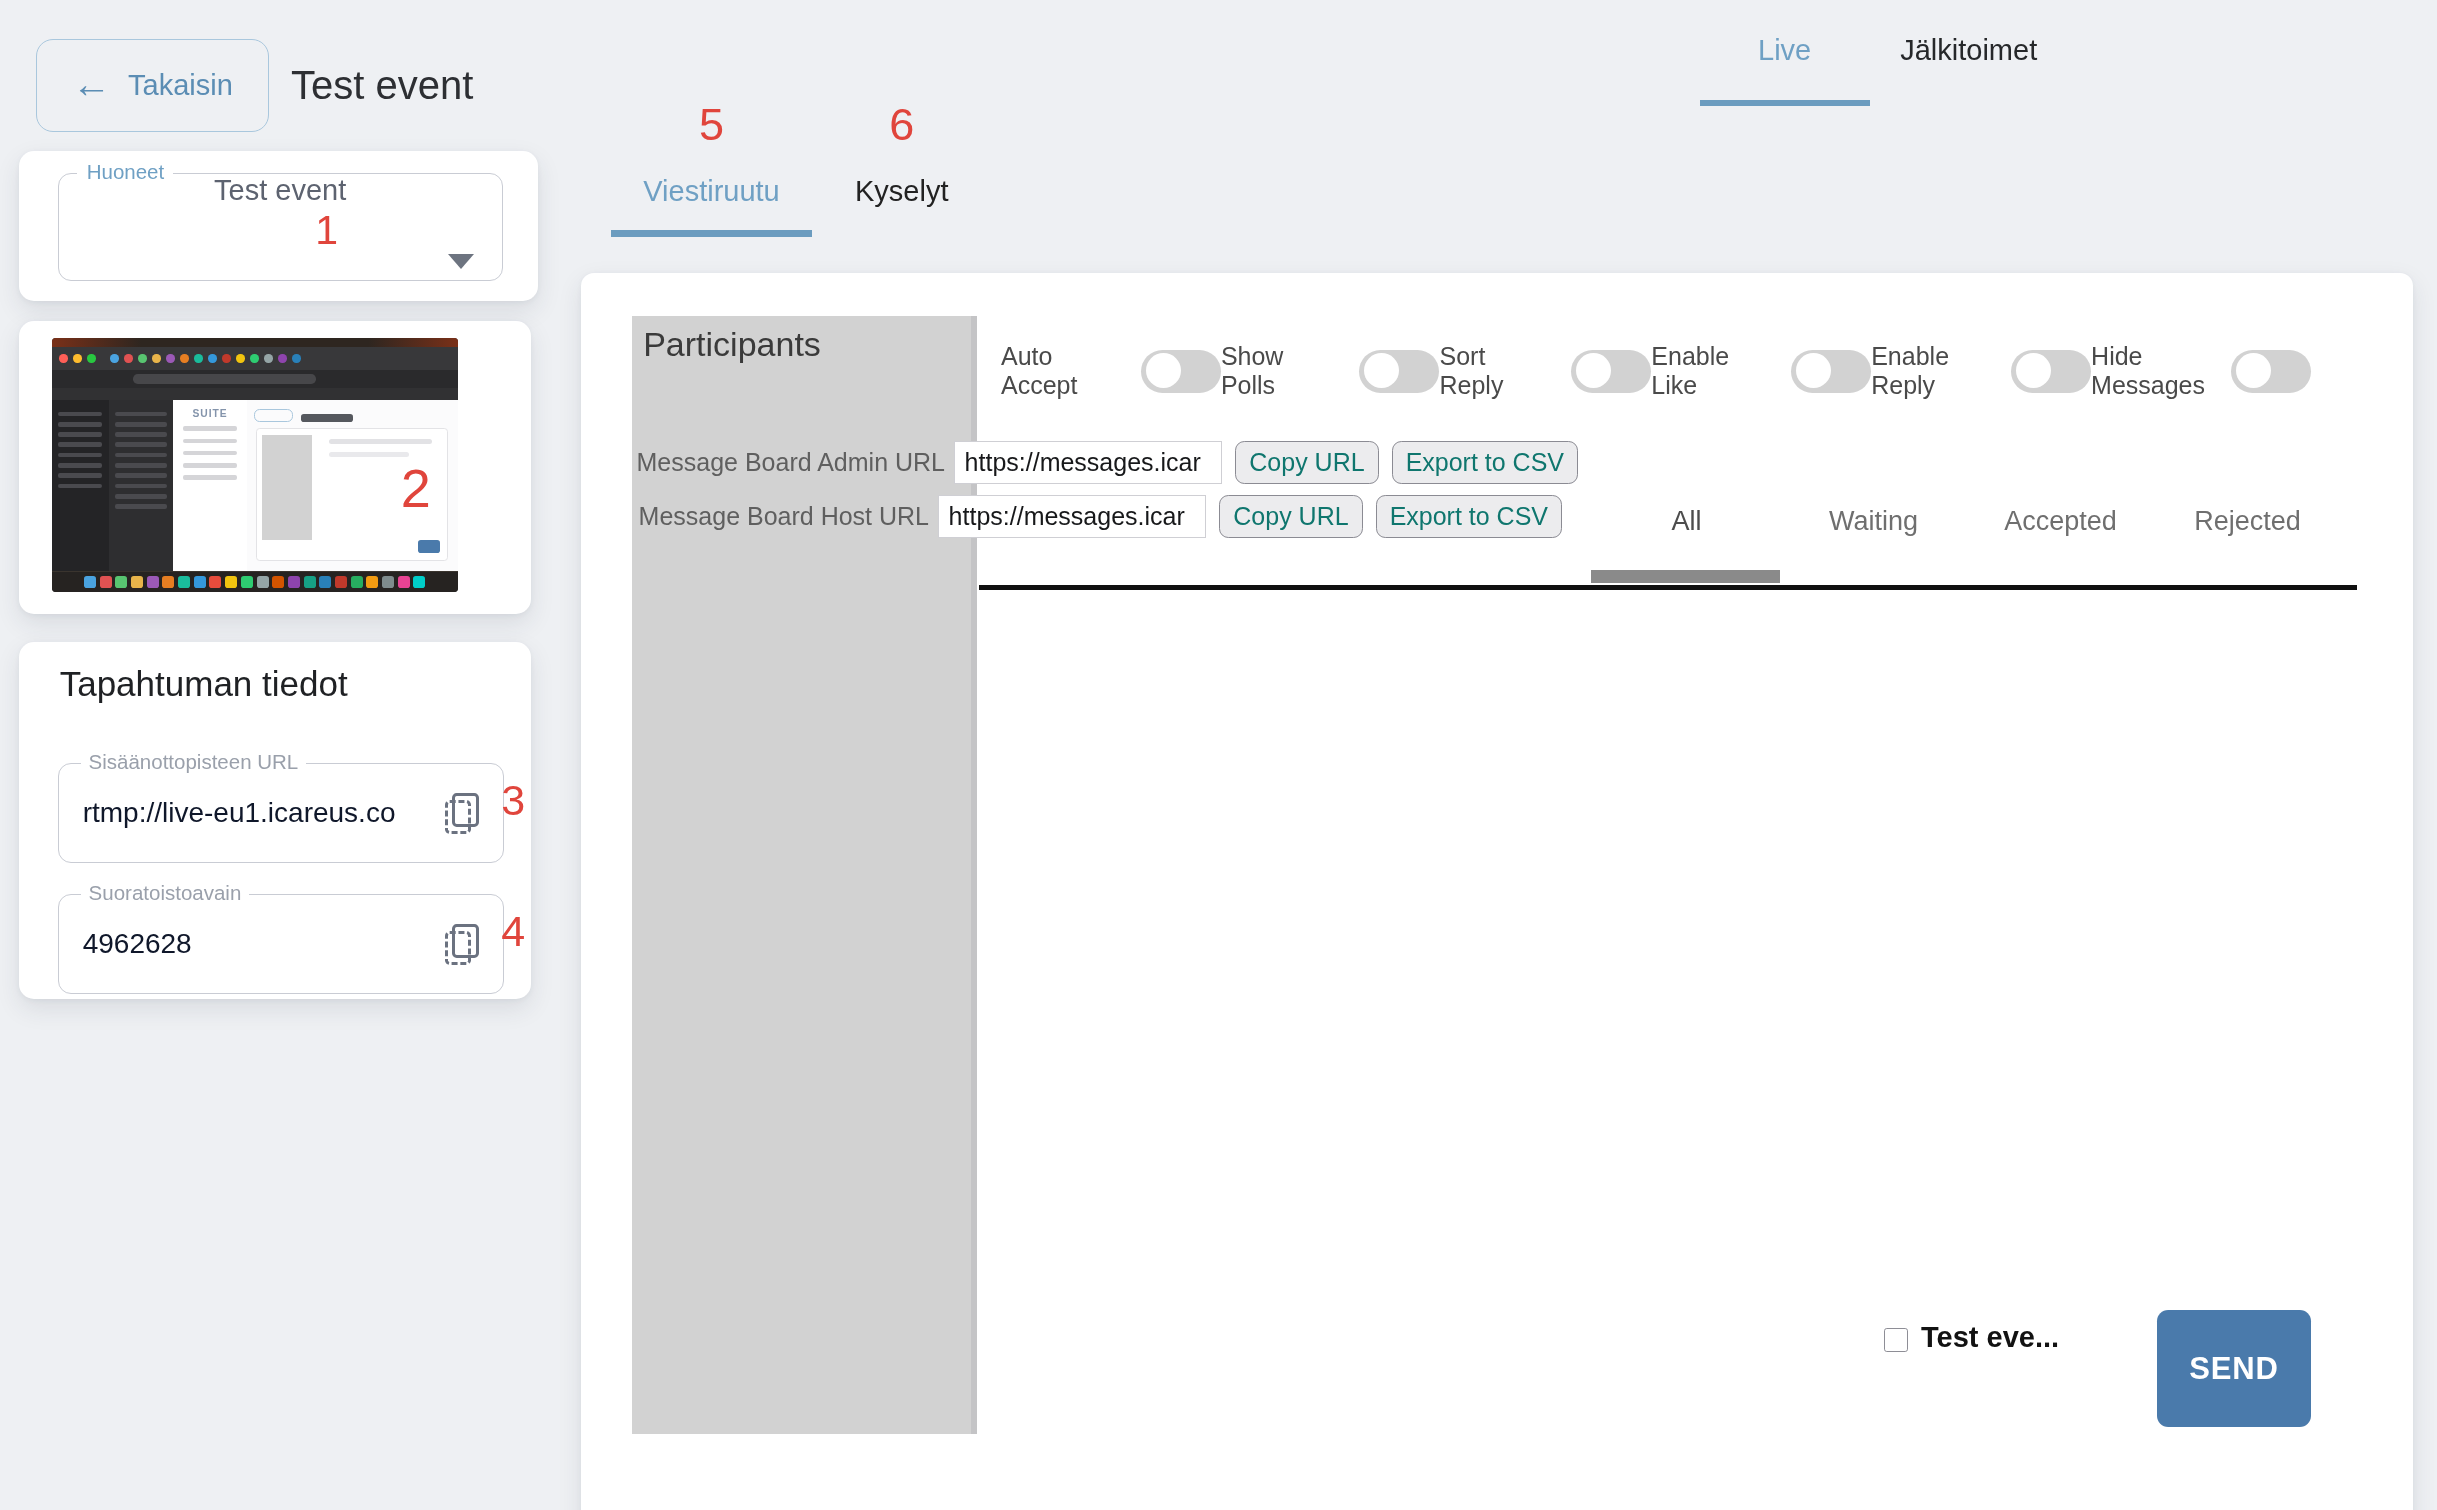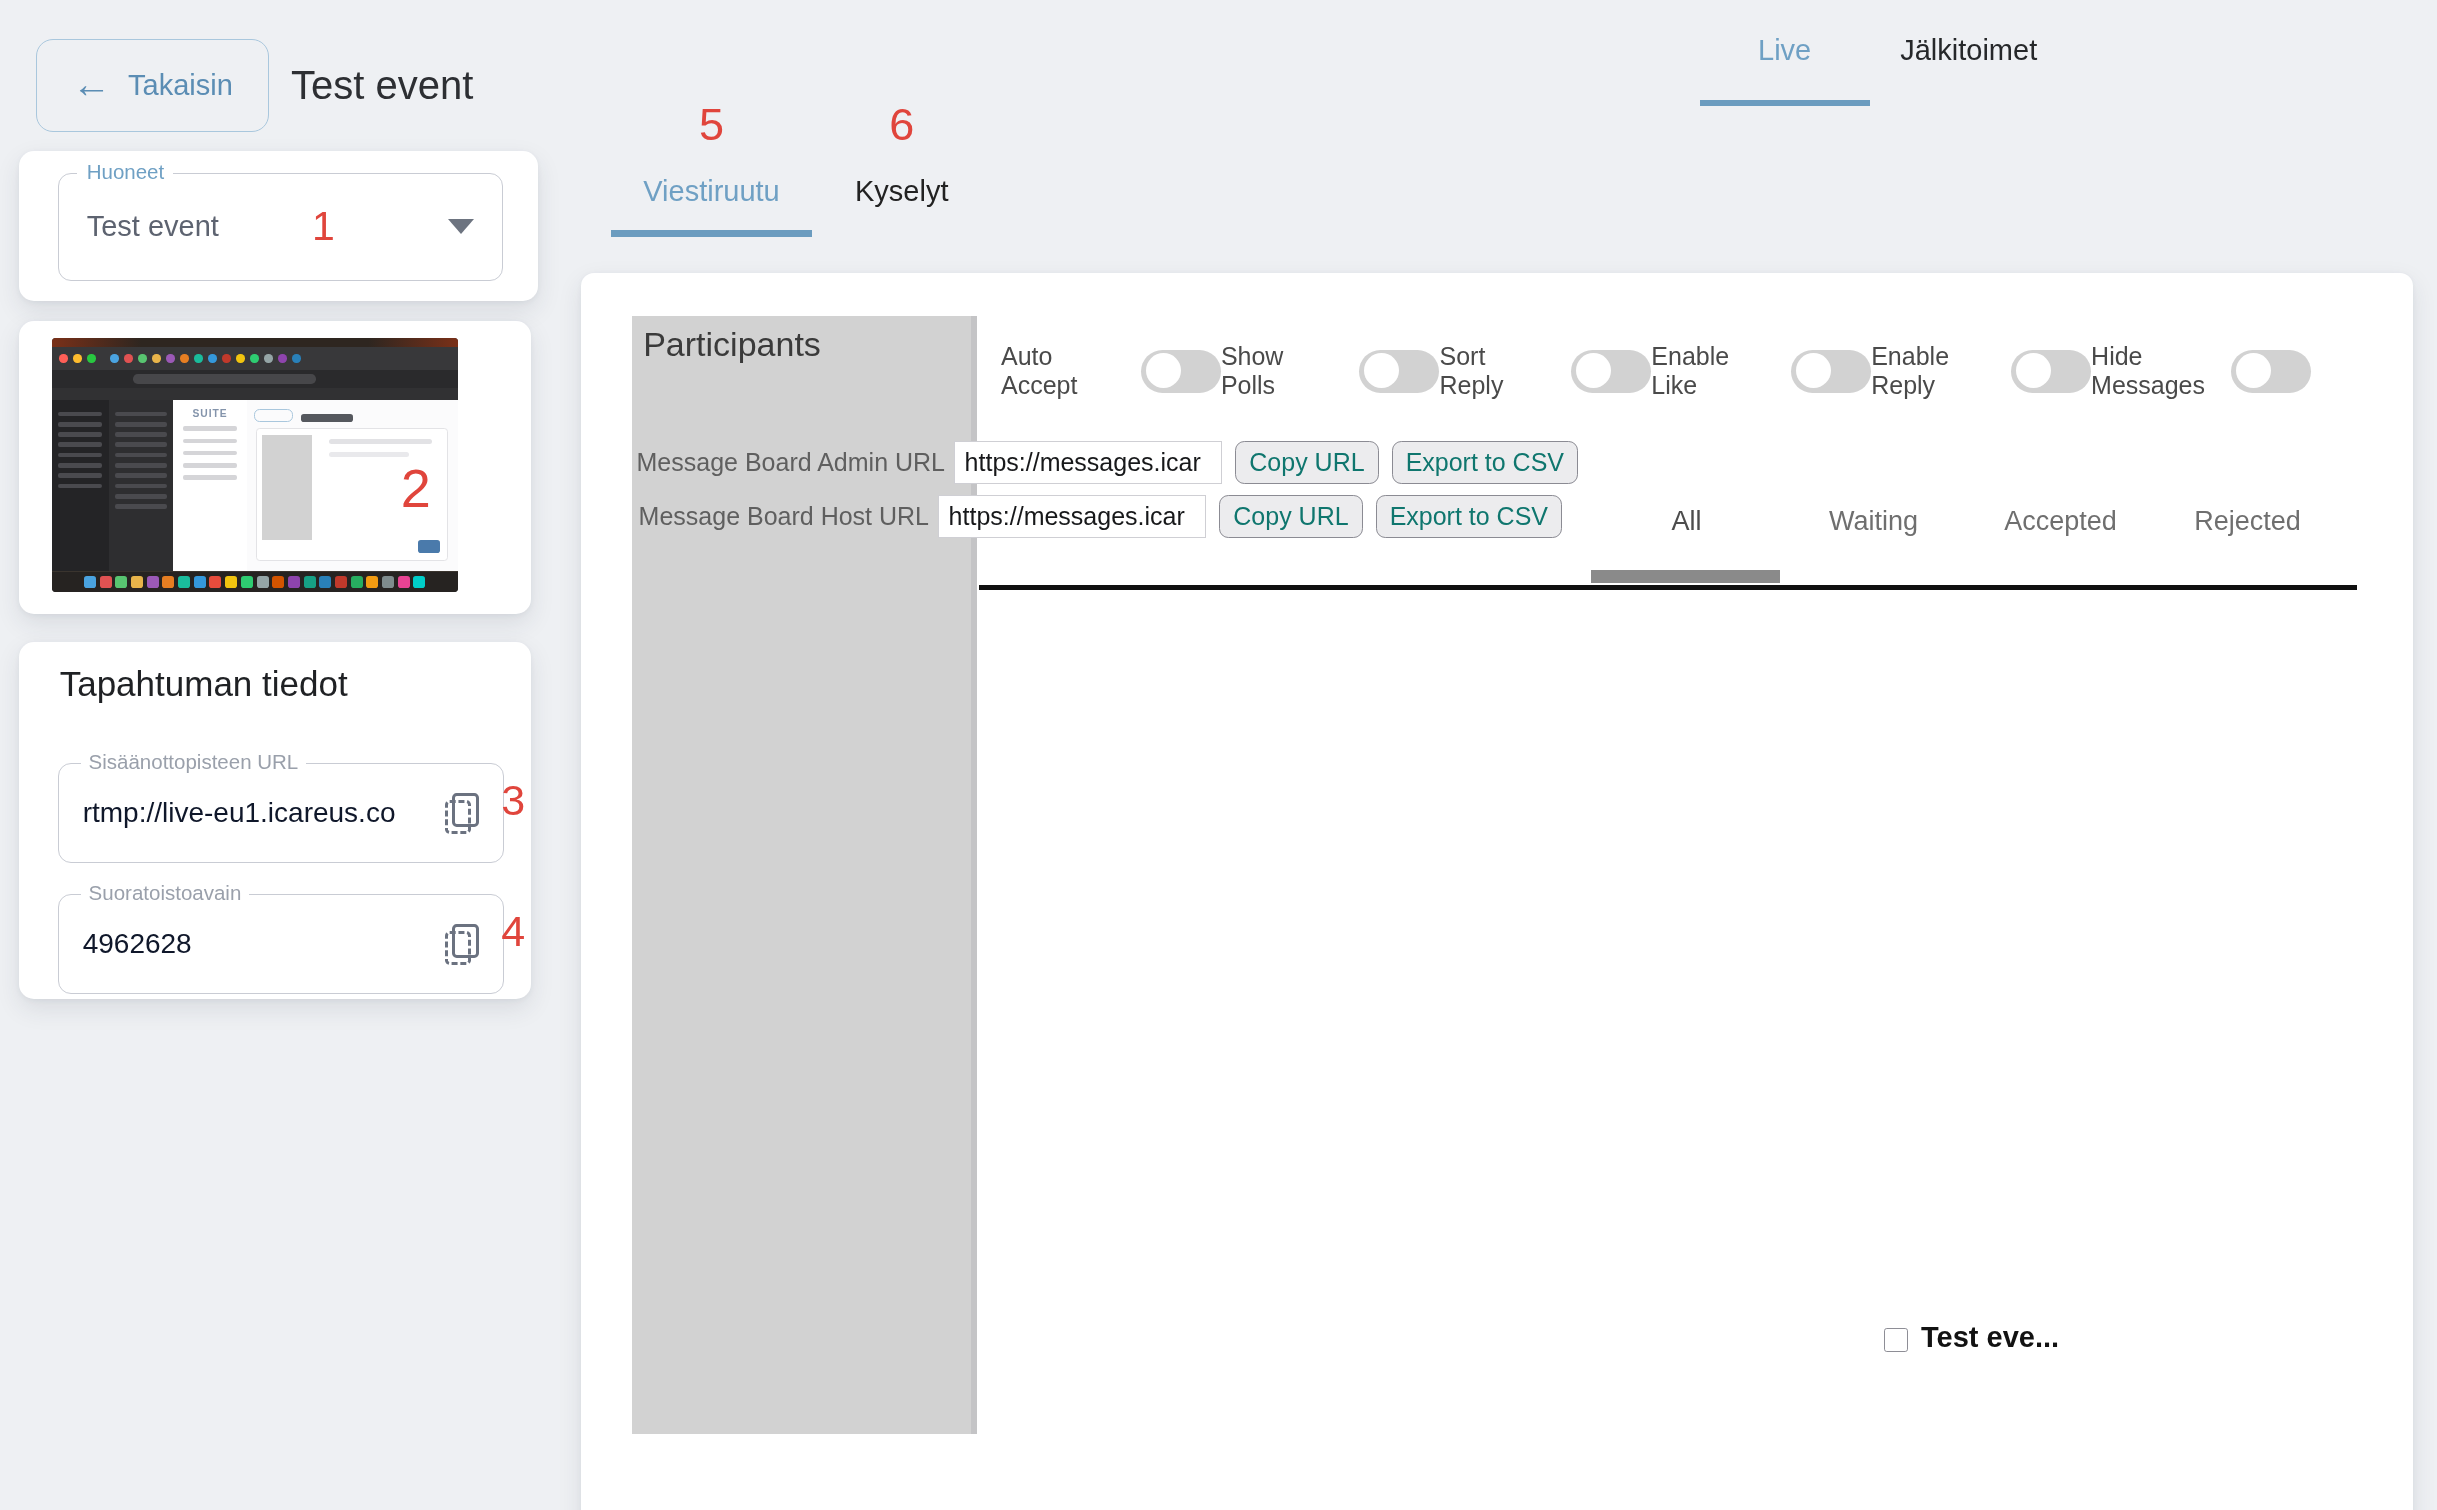--- a/index.html
+++ b/index.html
@@ -18,21 +18,21 @@
               font-size:40px;color:#2d2f33;}
   .top-tabs{position:absolute;left:1758px;top:34px;display:flex;gap:89px;}
   .top-tab{font-size:29px;color:#26282a;padding-bottom:39px;position:relative;cursor:pointer;white-space:nowrap;}
   .top-tab.active{color:#6fa0c4;}
   .top-tab.active::after{content:"";position:absolute;left:50%;transform:translateX(-50%);
                          bottom:0;width:170px;height:6.5px;background:#6b9cbf;}
 
   
   .room-card{left:18.7px;top:151px;width:519px;height:150px;}
   .fieldset{position:absolute;border:1.9px solid #c9ccd4;border-radius:13px;box-sizing:border-box;}
-  .room-card .fieldset{left:39px;right:35px;top:22.4px;bottom:20.5px;display:flex;align-items:center;padding:0 28px;}
+  .room-card .fieldset{left:39px;right:35px;top:22.4px;bottom:20.5px;display:flex;align-items:center;padding:0 28px;flex-direction:column;}
   .fieldset-label{position:absolute;top:-14px;left:18.7px;background:#fff;padding:0 9.3px;
                   font-size:20.5px;color:#6fa0c4;white-space:nowrap;}
   .room-value{font-size:29px;color:#5d6370;}
   .annotation{color:#e0453c;font-weight:500;}
   .room-card .annotation{font-size:41px;margin-left:93px;}
   .caret{margin-left:auto;width:0;height:0;border-left:13px solid transparent;
          border-right:13px solid transparent;border-top:15px solid #6d7480;}
 
   .preview-card{left:18.7px;top:321px;width:512px;height:293px;}
   .shot{position:absolute;left:33px;top:17px;width:406px;height:254px;background:#2b2b2d;
@@ -347,16 +347,17 @@
       <div class="filter-tab active">All</div>
       <div class="filter-tab">Waiting</div>
       <div class="filter-tab">Accepted</div>
       <div class="filter-tab">Rejected</div>
     </div>
     <div class="filter-indicator"></div>
     <div class="tabs-line"></div>
 
     <span class="checkbox"></span>
     <span class="checkbox-label">Test eve...</span>
+    <button class="send-btn">SEND</button>
 
   </div>
 </div>
 
 
 </body></html>

